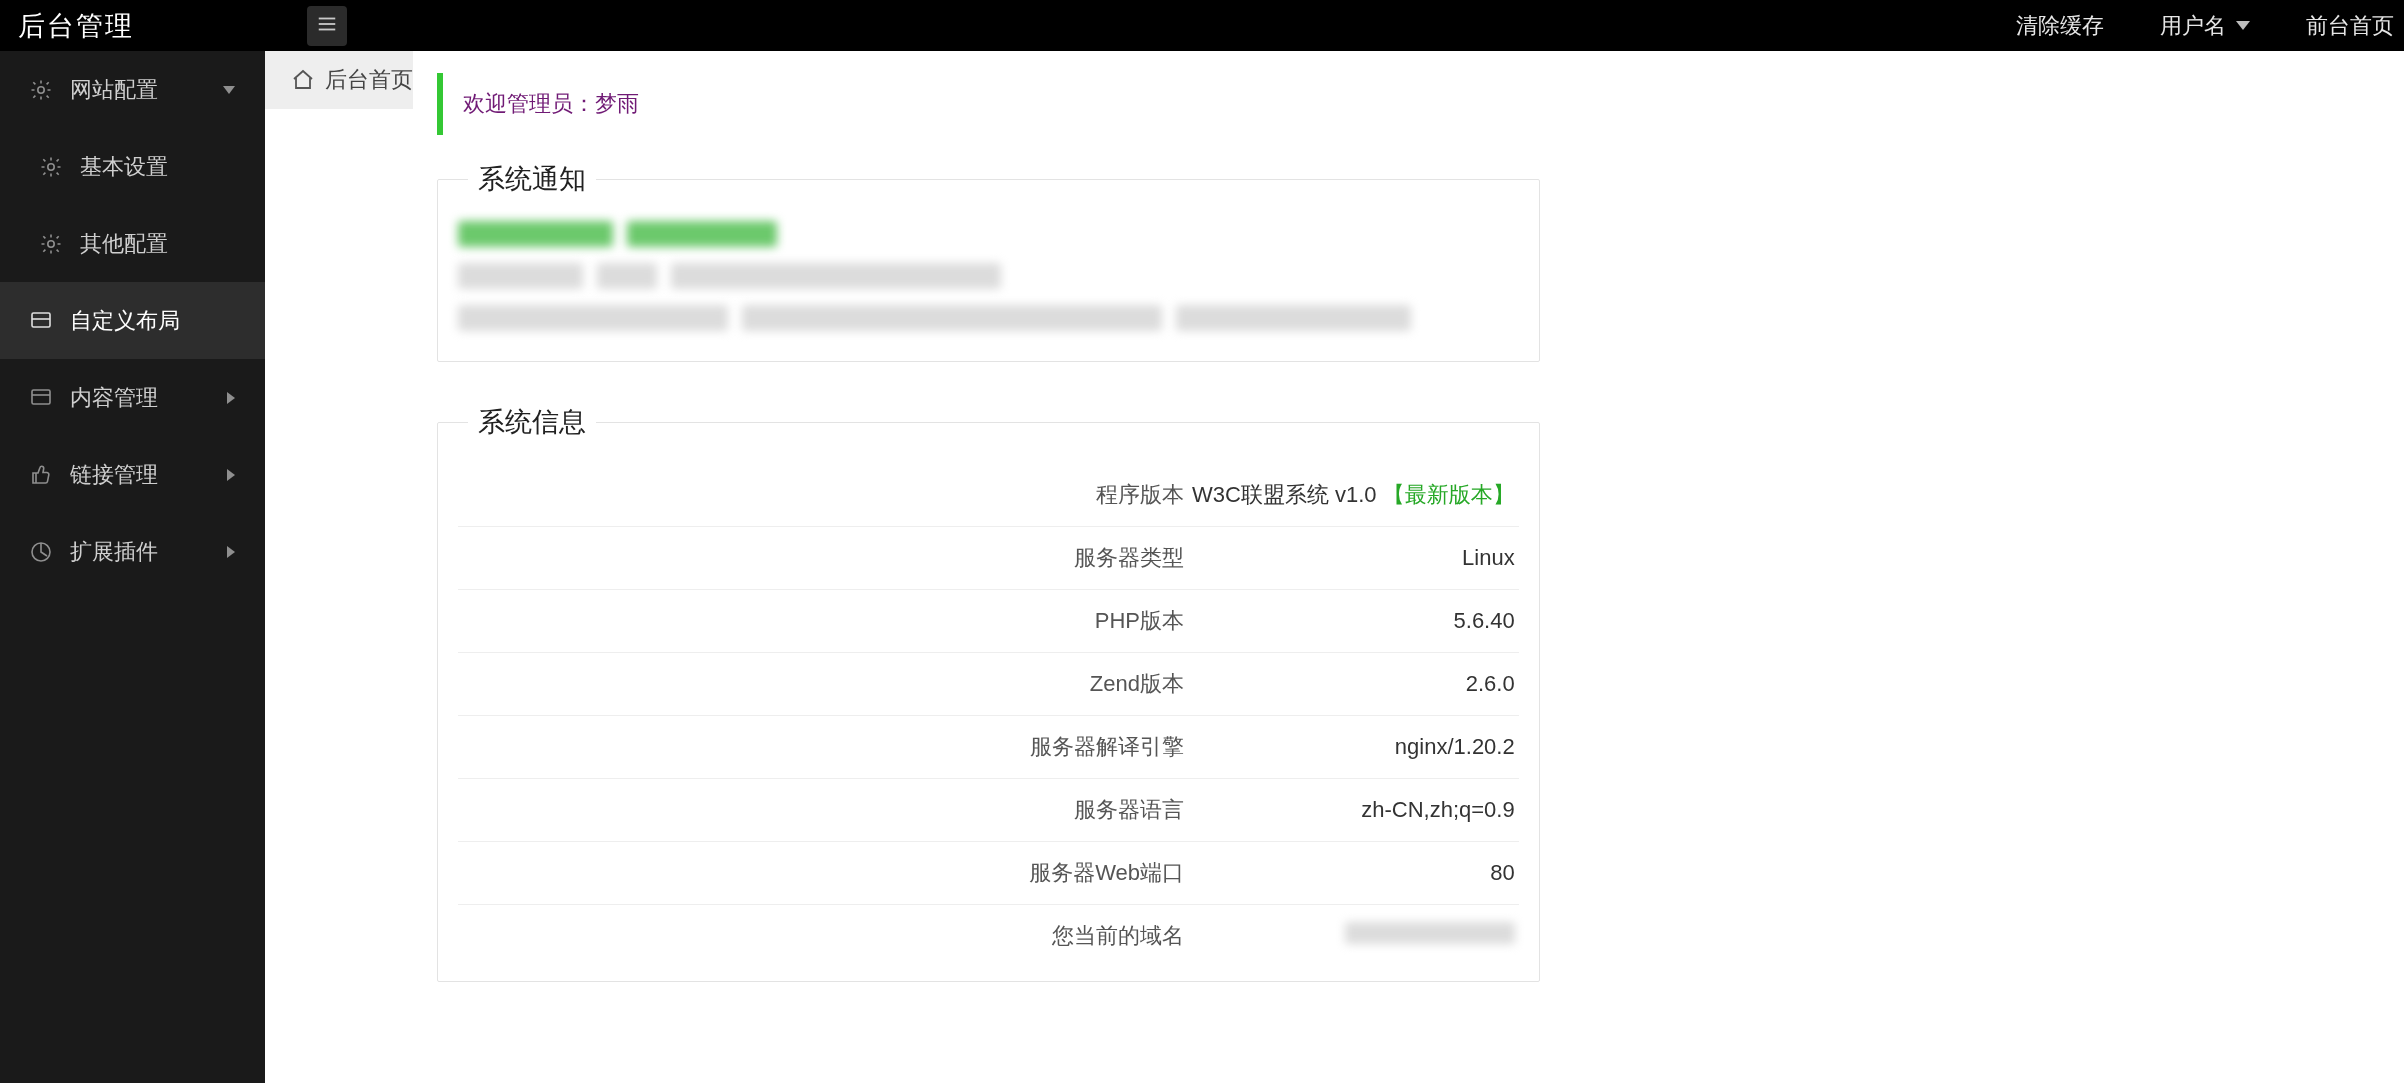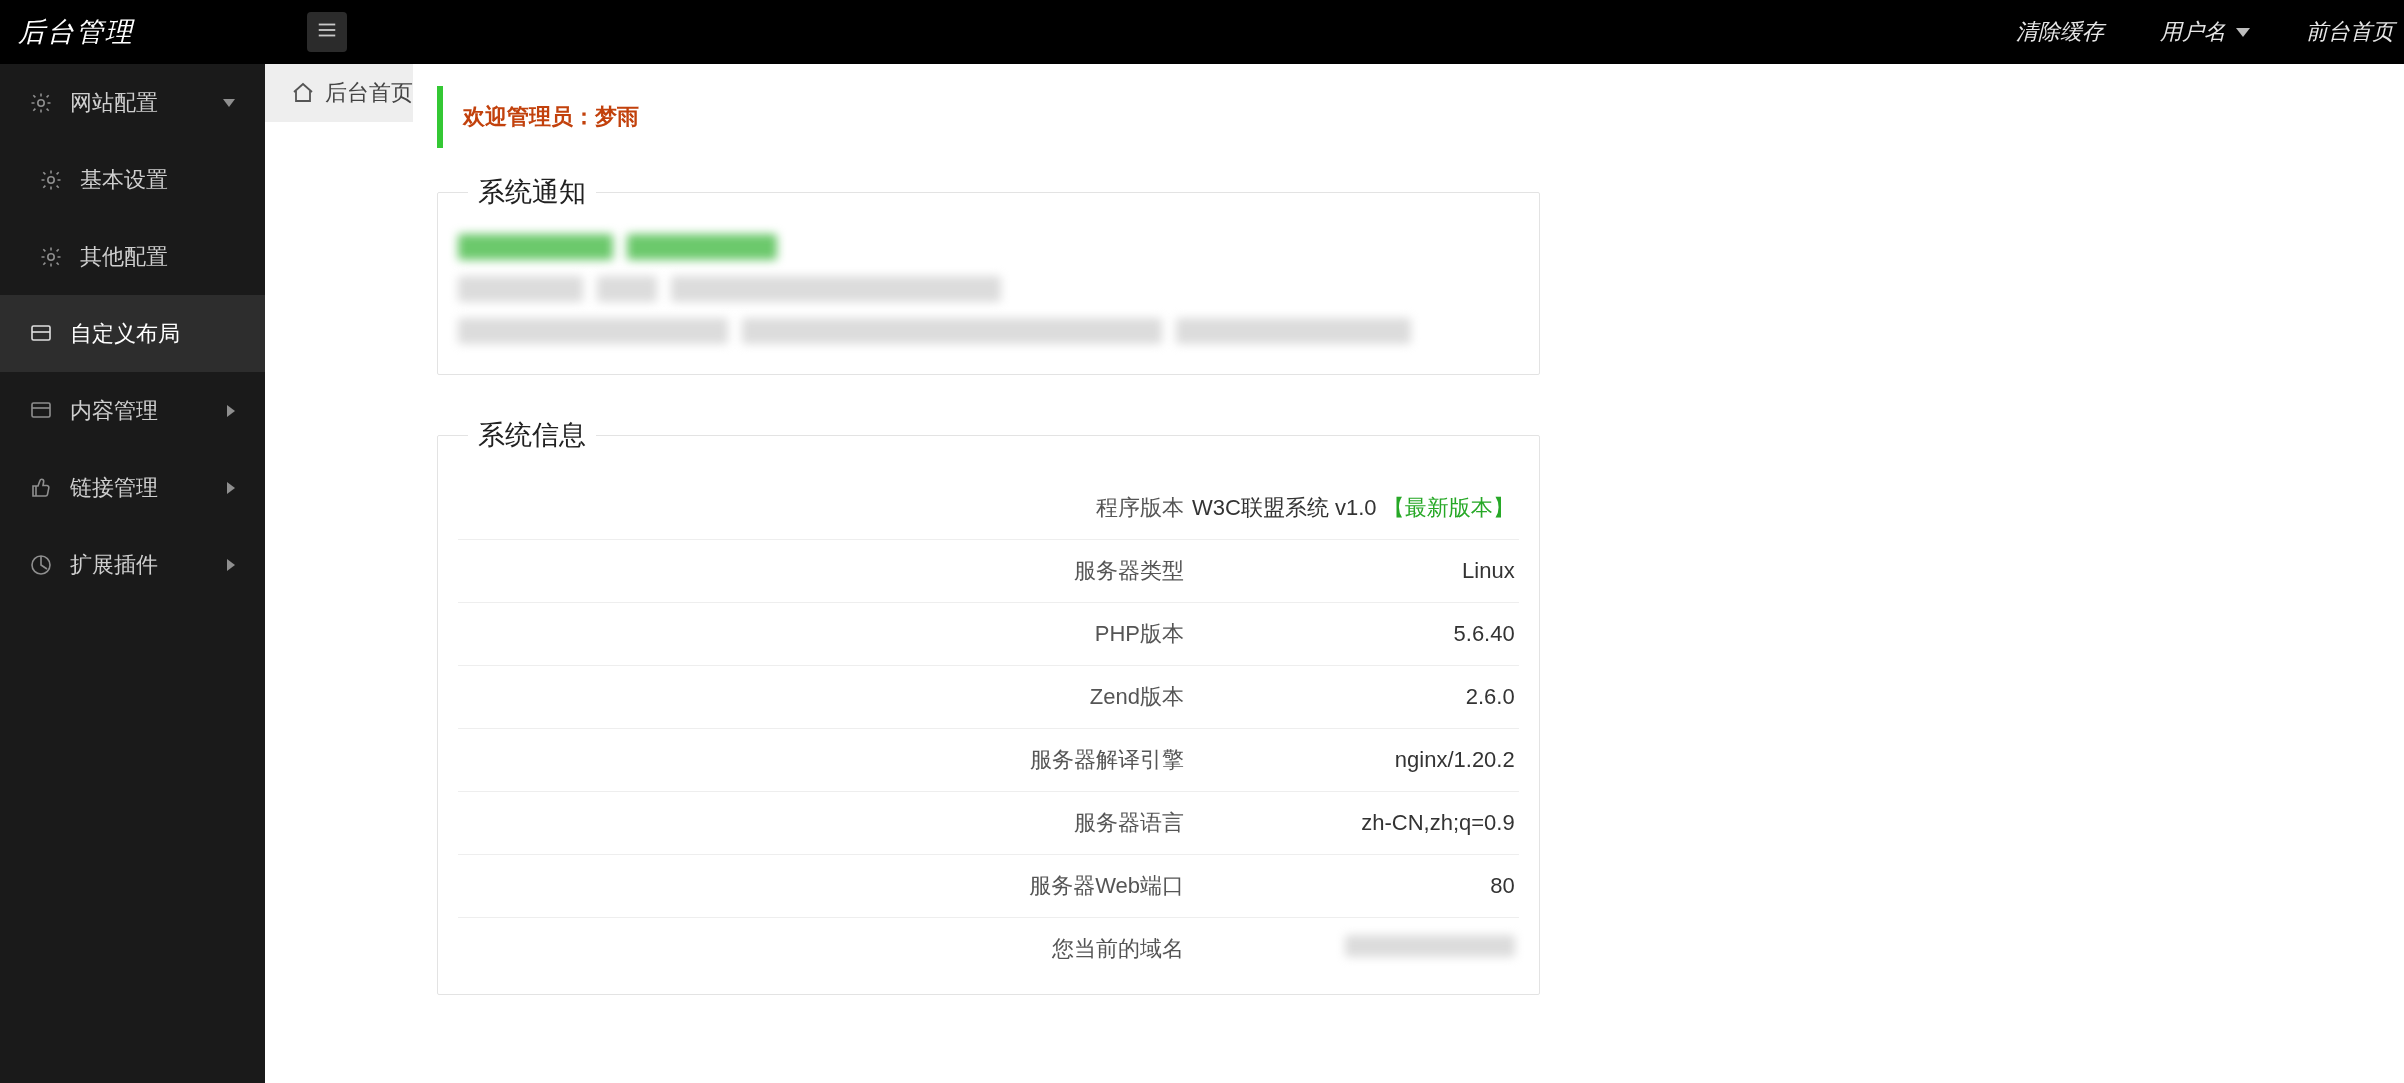--- a/index.html
+++ b/index.html
@@ -1,20 +1,20 @@
 <!DOCTYPE html>
 <html><head>
 <meta charset="utf-8">
 <style>
   * { margin: 0; padding: 0; box-sizing: border-box; }
   html, body { width: 100%; height: 100%; font-family: "Microsoft YaHei", Arial, sans-serif; background: #f5f5f5; }
   body { display: flex; flex-direction: column; overflow: hidden; }
 
   
-  .topbar { height: 64px; background: #000; color: #fff; display: flex; align-items: center; font-style: italic; }
+  .topbar { height: 51px; background: #000; color: #fff; display: flex; align-items: center; }
   .topbar .brand { width: 305px; padding-left: 18px; font-size: 27px; font-weight: 500; letter-spacing: 2px; }
   .topbar .menu-toggle { width: 40px; height: 40px; background: #2b2b2b; border-radius: 4px; display: flex; align-items: center; justify-content: center; margin-left: 2px; }
   .topbar .menu-toggle svg { width: 22px; height: 22px; stroke: #c8c8c8; fill: none; }
   .topbar .spacer { flex: 1; }
   .topbar .top-link { padding: 0 28px; font-size: 22px; color: #e6e6e6; cursor: pointer; display: flex; align-items: center; gap: 6px; }
   .topbar .top-link:last-child { padding-right: 10px; }
   .topbar .caret { width: 0; height: 0; border-left: 7px solid transparent; border-right: 7px solid transparent; border-top: 9px solid #bdbdbd; display: inline-block; margin-left: 4px; }
 
   
   .body-wrap { flex: 1; display: flex; overflow: hidden; }
@@ -29,21 +29,21 @@
   .sidebar .item .chev { margin-left: auto; margin-right: 30px; width: 0; height: 0; border-top: 6px solid transparent; border-bottom: 6px solid transparent; border-left: 8px solid #8f8f8f; }
   .sidebar .item .chev.down { border: none; border-left: 6px solid transparent; border-right: 6px solid transparent; border-top: 8px solid #8f8f8f; }
 
   .main { flex: 1; background: #fff; display: flex; flex-direction: row; overflow-y: auto; }
   .breadcrumb { height: 58px; background: #eeeeee; display: flex; align-items: center; padding-left: 26px; font-size: 22px; color: #444; }
   .breadcrumb .home-icon { width: 24px; height: 24px; margin-right: 10px; }
   .breadcrumb .home-icon svg { width: 24px; height: 24px; stroke: #555; fill: none; stroke-width: 1.8; }
 
   .content { padding: 22px 0 30px 24px; }
 
-  .welcome { border-left: 6px solid #34c834; padding: 16px 20px; font-size: 22px; color: #c2410c; margin-bottom: 26px; font-weight: bold; }
+  .welcome { border-left: 6px solid #34c834; padding: 16px 20px; font-size: 22px; color: #701a75; margin-bottom: 26px; }
 
   fieldset.panel { border: 1px solid #e3e3e3; border-radius: 2px; padding: 24px 20px 14px 20px; margin-bottom: 42px; }
   fieldset.panel legend { font-size: 27px; font-weight: 400; color: #212121; padding: 0 10px; margin-left: 10px; }
 
   .notice-list .link-green { color: #26a826; font-size: 22px; margin-bottom: 18px; display: block; }
   .notice-list .blur-row { display: flex; gap: 14px; margin-bottom: 16px; }
   .notice-list .blur { height: 26px; background: #dcdcdc; border-radius: 3px; filter: blur(5px); }
   .notice-list .blur.green { background: #6cc96c; }
   .blur-a1 { width: 155px; } .blur-a2 { width: 150px; }
   .blur-b1 { width: 125px; } .blur-b2 { width: 60px; } .blur-b3 { width: 330px; }

